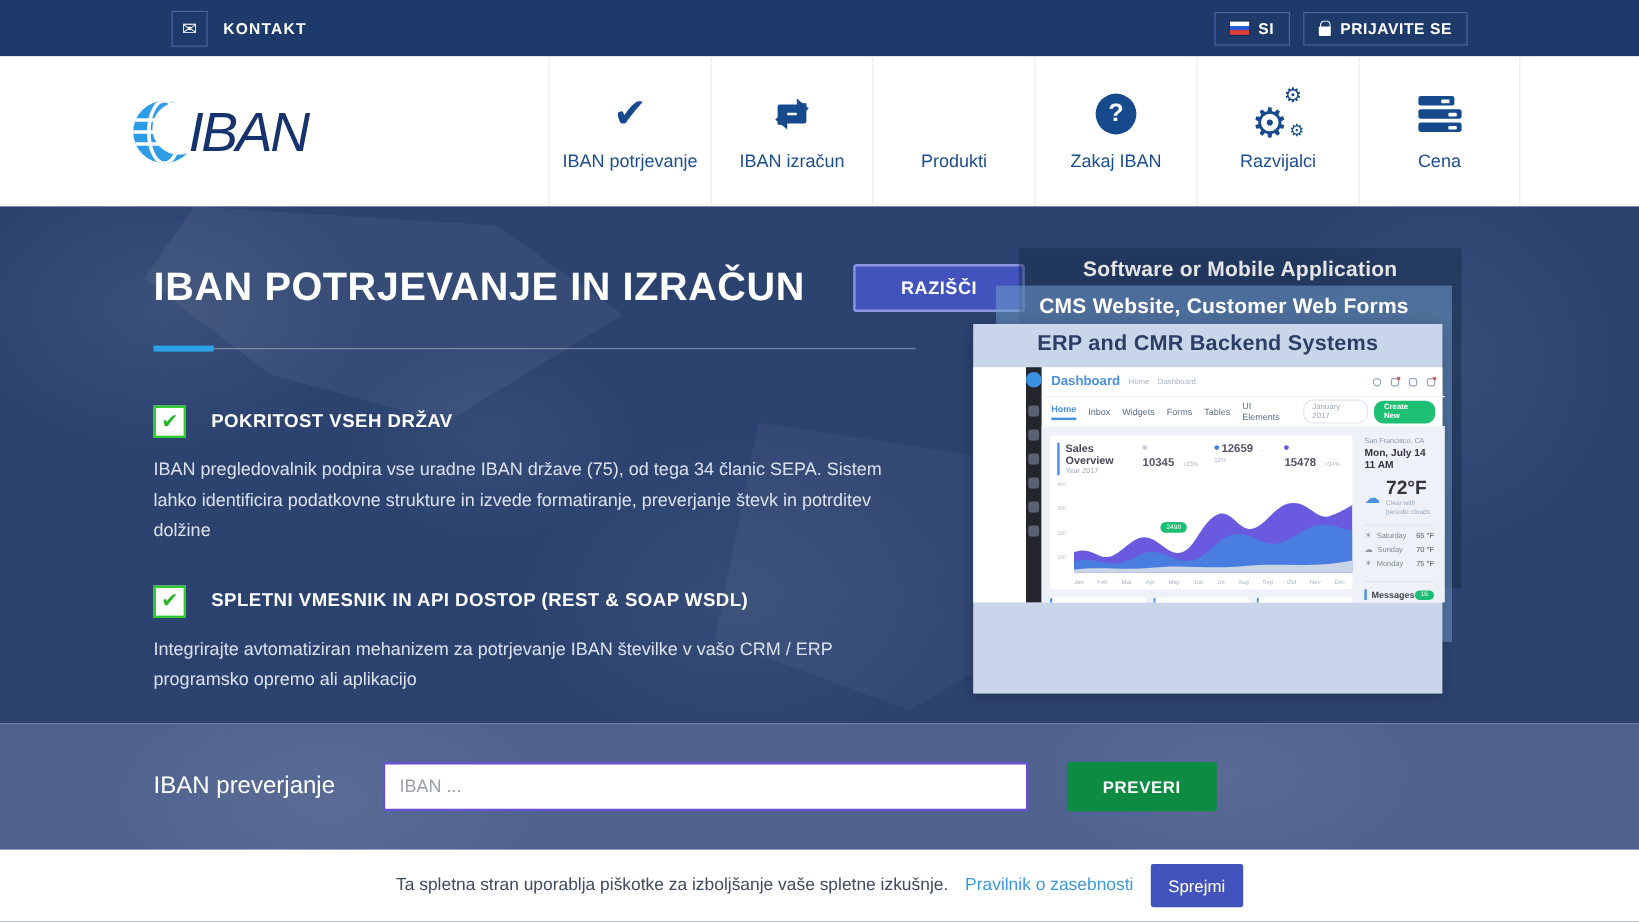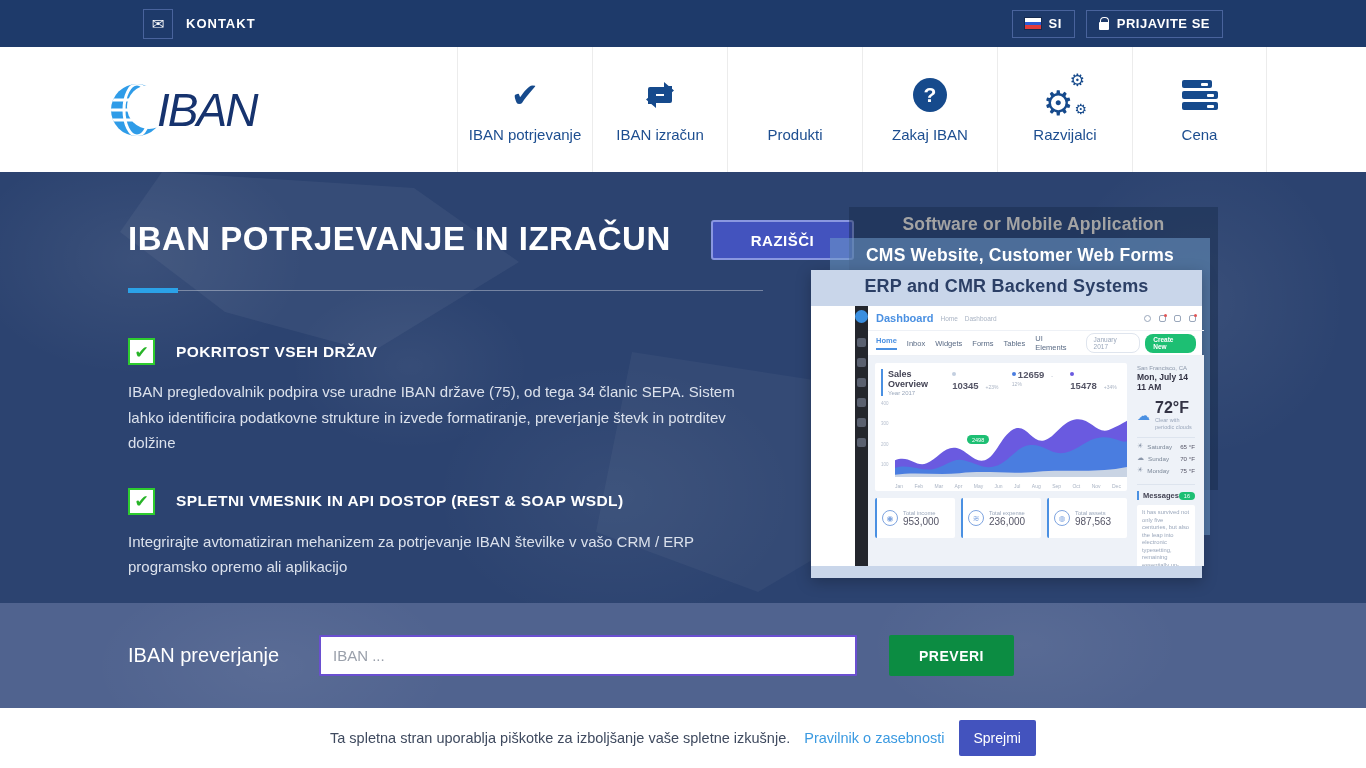--- a/index.html
+++ b/index.html
@@ -60,28 +60,28 @@
   .feature { margin-bottom:32px; }
   .feature-head { display:flex; align-items:center; gap:21px; }
   .fcheck { width:27px; height:27px; background:#fff; border:2px solid #2ecc2e; display:flex; align-items:center; justify-content:center; color:#28b428; font-size:17px; font-weight:bold; }
   .ftitle { color:#fff; font-weight:bold; font-size:15.5px; letter-spacing:.4px; }
   .fbody { margin-top:14px; width:632px; color:#dbe1ec; font-size:15px; line-height:25.5px; }
 
   
   .panel { position:absolute; }
   .panel-title { text-align:center; font-weight:bold; font-size:17.5px; padding-top:7px; letter-spacing:.2px; }
   .p1 { left:849px; top:35px; width:369px; height:283px; background:rgba(23,42,74,.45); }
-  .p1 .panel-title { color:#a3a3a3; }
+  .p1 .panel-title { color:#e5e5e5; }
   .p2 { left:830px; top:66px; width:380px; height:297px; background:rgba(112,155,203,.55); }
   .p2 .panel-title { color:#fff; }
   .p3 { left:811px; top:98px; width:391px; height:308px; background:#c9d6ea; box-shadow:0 4px 14px rgba(0,0,0,.25); }
   .p3 .panel-title { color:#2b3f66; font-size:18px; padding-top:6px; }
 
   
-  .dash { position:absolute; left:0; top:36px; width:391px; height:260px; background:#fff; display:flex; font-size:7px; color:#667;padding-left:44px; }
+  .dash { position:absolute; left:0; top:36px; width:391px; height:196px; background:#fff; display:flex; font-size:7px; color:#667;padding-left:44px; }
   .dash-side { width:21px; background:#23262d; display:flex; flex-direction:column; align-items:center; padding-top:4px; gap:11px; }
   .dash-side .avatarc { width:13px; height:13px; border-radius:50%; background:#3a8fe0; margin-bottom:4px; }
   .dash-side i { width:9px; height:9px; border-radius:2px; background:#5a6170; display:block; }
   .dash-main { flex:1; display:flex; flex-direction:column; }
   .dash-head { height:25px; display:flex; align-items:center; padding:0 8px; gap:7px; border-bottom:1px solid #eef1f6; }
   .dash-title { color:#4a90e2; font-weight:bold; font-size:11px; }
   .crumb { color:#aab4c4; font-size:6.5px; }
   .dash-head-icons { margin-left:auto; display:flex; gap:8px; align-items:center; }
   .hic { width:7px; height:7px; border:1.2px solid #9aa7bb; border-radius:2px; position:relative; }
   .hic.round { border-radius:50%; }

